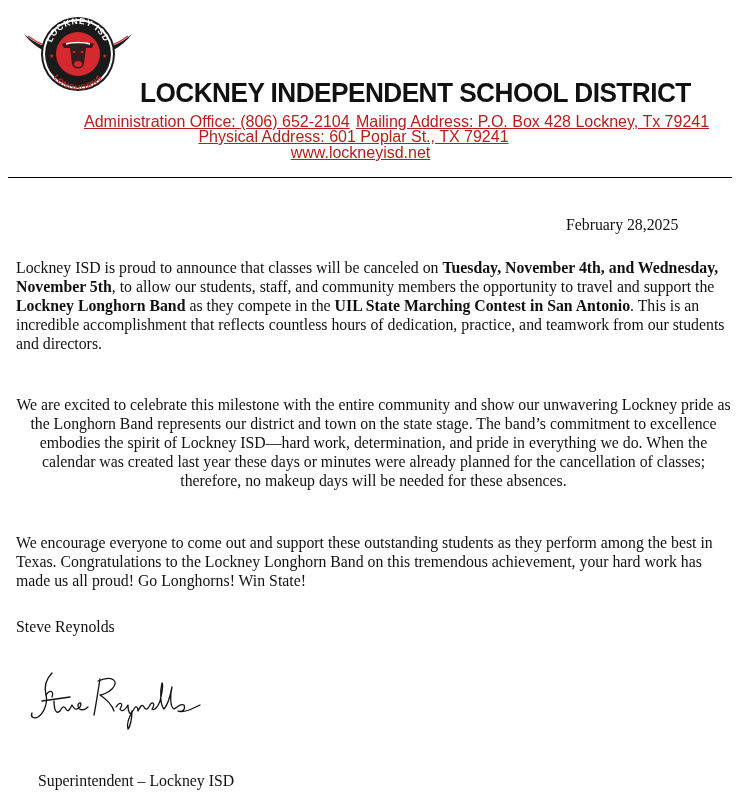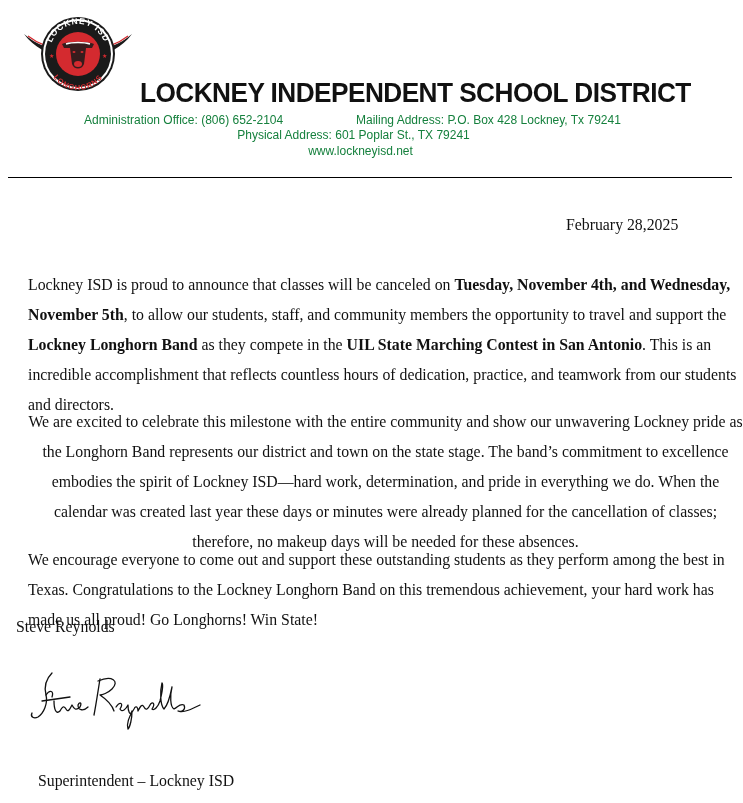--- a/index.html
+++ b/index.html
@@ -1,28 +1,28 @@
 <!DOCTYPE html>
 <html><head>
 <meta charset="utf-8">
 <style>
   html, body { margin: 0; padding: 0; background: #ffffff; }
   body { width: 743px; height: 803px; position: relative; overflow: hidden; color: #111; }
   .logo { position: absolute; left: 22px; top: 14px; width: 112px; height: 80px; }
   .title { position: absolute; left: 140px; top: 76px; width: 580px; font-family: "Liberation Sans", sans-serif; font-weight: bold; font-size: 28.5px; letter-spacing: -0.6px; color: #111; white-space: nowrap; transform: scaleX(0.92); transform-origin: left top; }
-  .contact { position: absolute; font-family: "Liberation Sans", sans-serif; font-size: 12px; color: #15803d; white-space: nowrap; }
+  .contact { position: absolute; font-family: "Liberation Sans", sans-serif; font-size: 16px; color: #b91c1c; white-space: nowrap; text-decoration: underline; }
   .admin { left: 84px; top: 113px; }
   .mailing { left: 356px; top: 113px; }
   .physical { left: 0; width: 713px; top: 128px; text-align: center; padding-left: 0px; }
   .phys-inner { position: relative; left: -3px; }
   .web { left: 0; width: 721px; top: 144px; text-align: center; }
   .rule { position: absolute; left: 8px; top: 177px; width: 724px; height: 0; border-top: 1.3px solid #000; }
   .serif { font-family: "Liberation Serif", serif; font-size: 15.8px; color: #111; }
   .date { position: absolute; left: 566px; top: 216px; white-space: nowrap; }
-  .para { position: absolute; left: 16px; width: 715px; line-height: 30px; margin: 12px; }
+  .para { position: absolute; left: 16px; width: 715px; line-height: 19px; margin: 0; }
   .p1 { top: 258px; }
   .p2 { top: 395px; text-align: center; }
   .p3 { top: 533px; }
   .sig-name { position: absolute; left: 16px; top: 618px; white-space: nowrap; }
   .signature { position: absolute; left: 24px; top: 665px; width: 180px; height: 70px; }
   .sig-title { position: absolute; left: 16px; top: 772px; white-space: nowrap; margin-left: 22px; }
   b { font-weight: bold; }
 </style>
 </head>
 <body>

